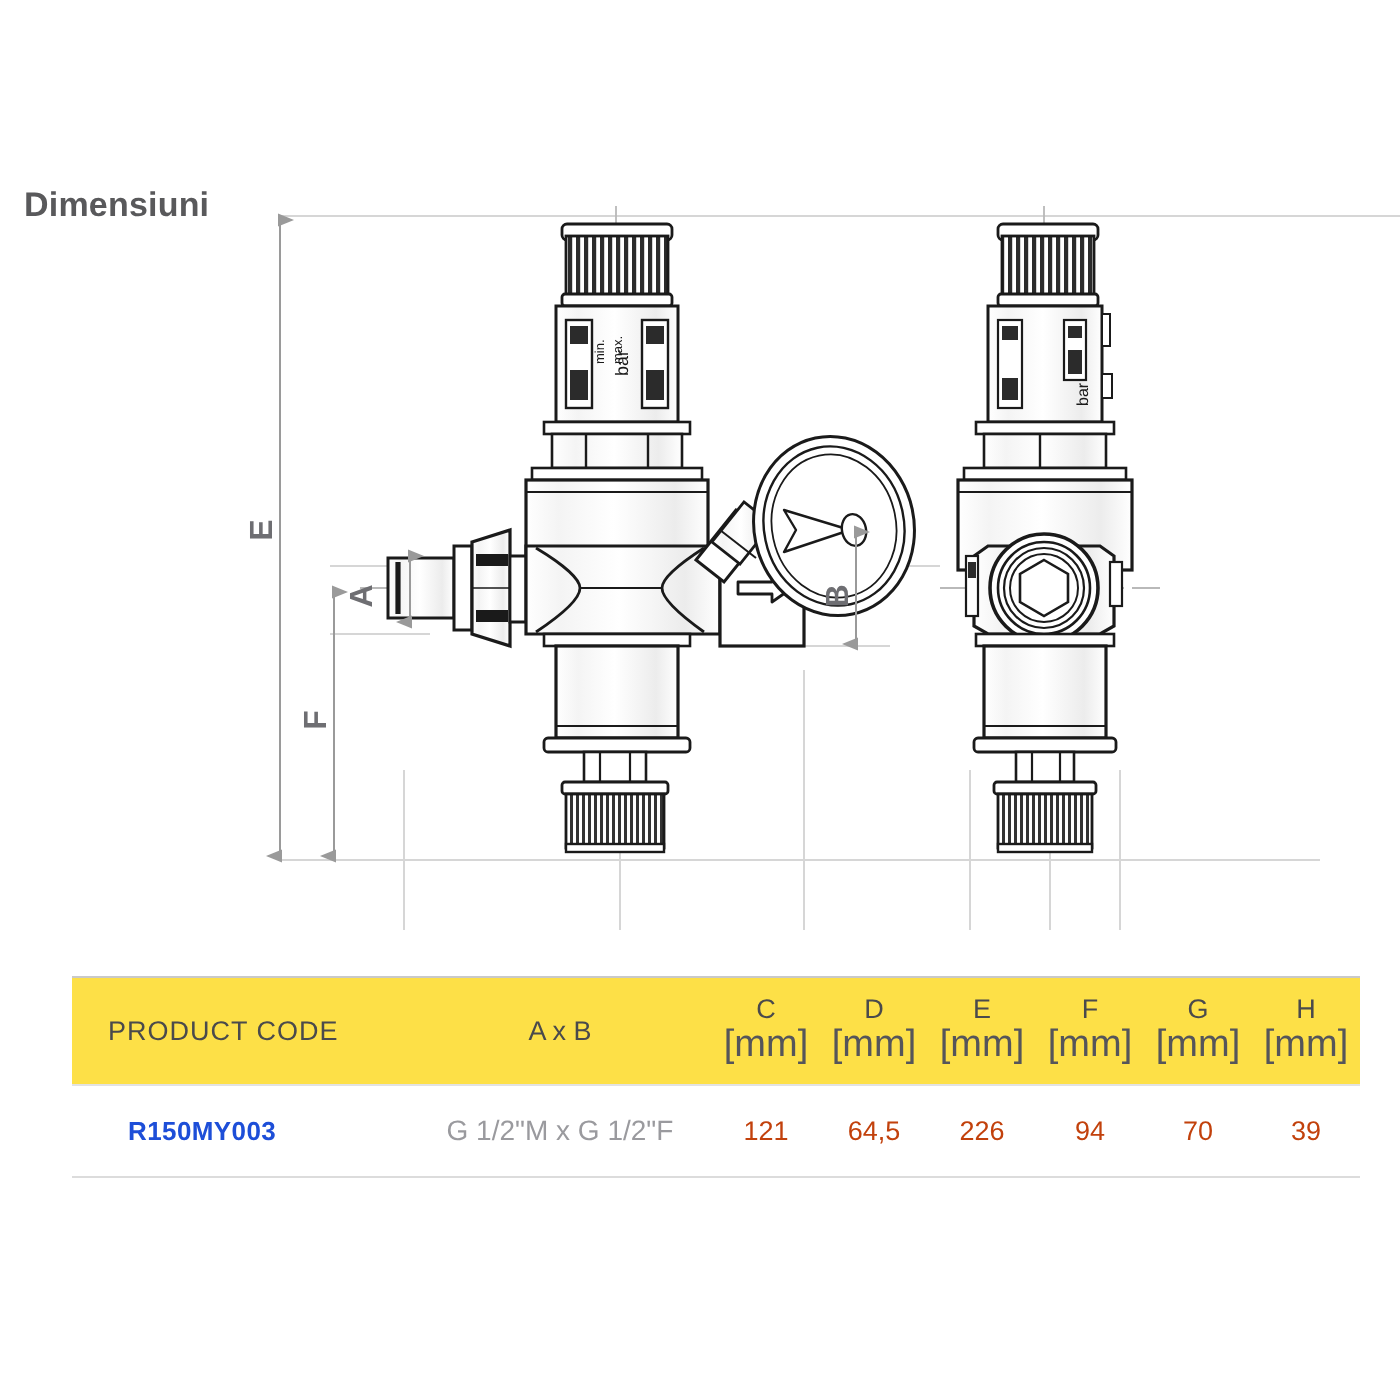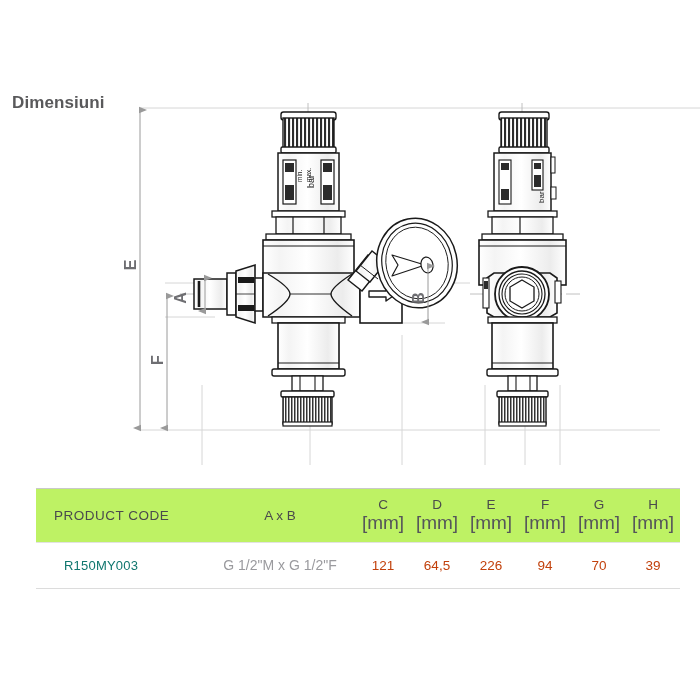--- a/index.html
+++ b/index.html
@@ -42,21 +42,21 @@
     left: 36px;
     top: 488px;
     width: 628px;
   }
   table.spec {
     border-collapse: collapse;
     width: 628px;
     table-layout: fixed;
   }
   table.spec thead tr {
-    background: #bef264;
+    background: #fde047;
   }
   table.spec thead th {
     border-top: 1px solid #c9c9c9;
     border-bottom: 1px solid #e2e2e2;
     padding: 8px 0 9px 0;
     font-weight: normal;
     color: #4a4a4c;
     font-size: 13.5px;
     vertical-align: middle;
     line-height: 1.12;
@@ -67,22 +67,22 @@
     color: #55555a;
   }
   table.spec tbody td {
     padding: 14px 0 15px 0;
     font-size: 13.5px;
     color: #c2410c;
     border-bottom: 1px solid #dcdcdc;
     vertical-align: middle;
   }
   table.spec tbody td.code {
-    color: #0f766e;
-    font-weight: normal;
+    color: #1d4ed8;
+    font-weight: bold;
     font-size: 13px;
     letter-spacing: 0.2px;
   }
   table.spec tbody td.ab {
     color: #9a9a9e;
     font-size: 14px;
   }
   th.col-code { width: 150px; text-align: left; padding-left: 18px !important; letter-spacing: .5px;}
   td.col-code { text-align: left; padding-left: 28px !important; }
   th.col-ab, td.col-ab { width: 152px; text-align: center; }

